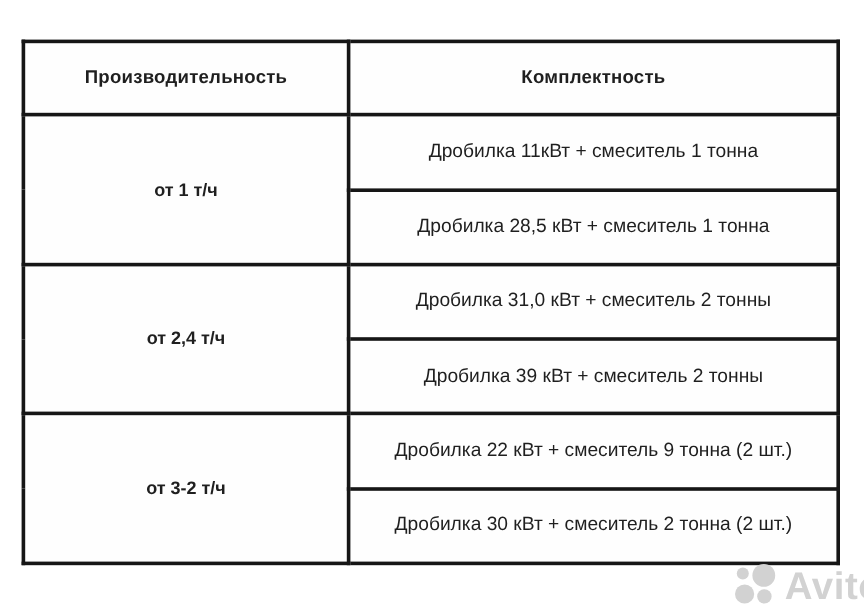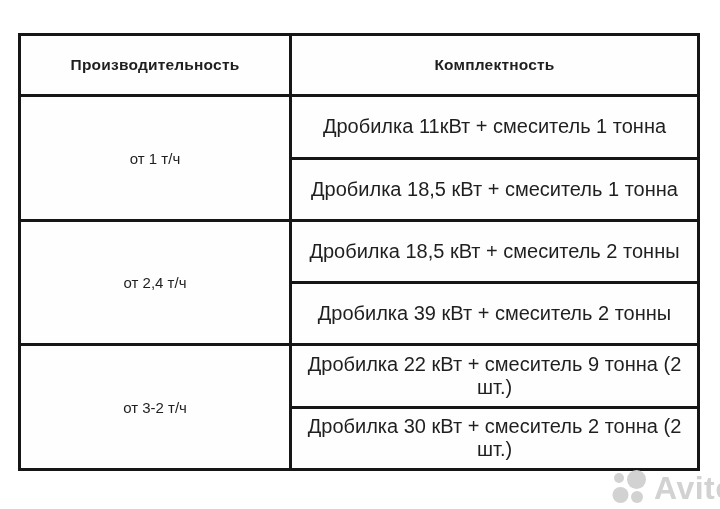--- a/index.html
+++ b/index.html
@@ -35,24 +35,24 @@
   .spec-table th {
     font-size: 15.5px;
     font-weight: bold;
     letter-spacing: 0.2px;
   }
   .header-row {
     height: 61px;
   }
   .capacity-cell {
     font-size: 15px;
-    font-weight: normal;
+    font-weight: bold;
   }
   .config-cell {
-    font-size: 20px;
+    font-size: 16px;
     font-weight: normal;
     height: 59px;
   }
   .watermark {
     position: absolute;
     left: 611px;
     top: 469px;
     display: flex;
     align-items: center;
     gap: 5px;
@@ -83,26 +83,26 @@
     <tr class="header-row">
       <th>Производительность</th>
       <th>Комплектность</th>
     </tr>
 
     <tr>
       <td class="capacity-cell" rowspan="2">от 1 т/ч</td>
       <td class="config-cell">Дробилка 11кВт + смеситель 1 тонна</td>
     </tr>
     <tr>
-      <td class="config-cell">Дробилка 18,5 кВт + смеситель 1 тонна</td>
+      <td class="config-cell">Дробилка 28,5 кВт + смеситель 1 тонна</td>
     </tr>
 
     <tr>
       <td class="capacity-cell" rowspan="2">от 2,4 т/ч</td>
-      <td class="config-cell">Дробилка 18,5 кВт + смеситель 2 тонны</td>
+      <td class="config-cell">Дробилка 31,0 кВт + смеситель 2 тонны</td>
     </tr>
     <tr>
       <td class="config-cell">Дробилка 39 кВт + смеситель 2 тонны</td>
     </tr>
 
     <tr>
       <td class="capacity-cell" rowspan="2">от 3-2 т/ч</td>
       <td class="config-cell">Дробилка 22 кВт + смеситель 9 тонна (2 шт.)</td>
     </tr>
     <tr>

